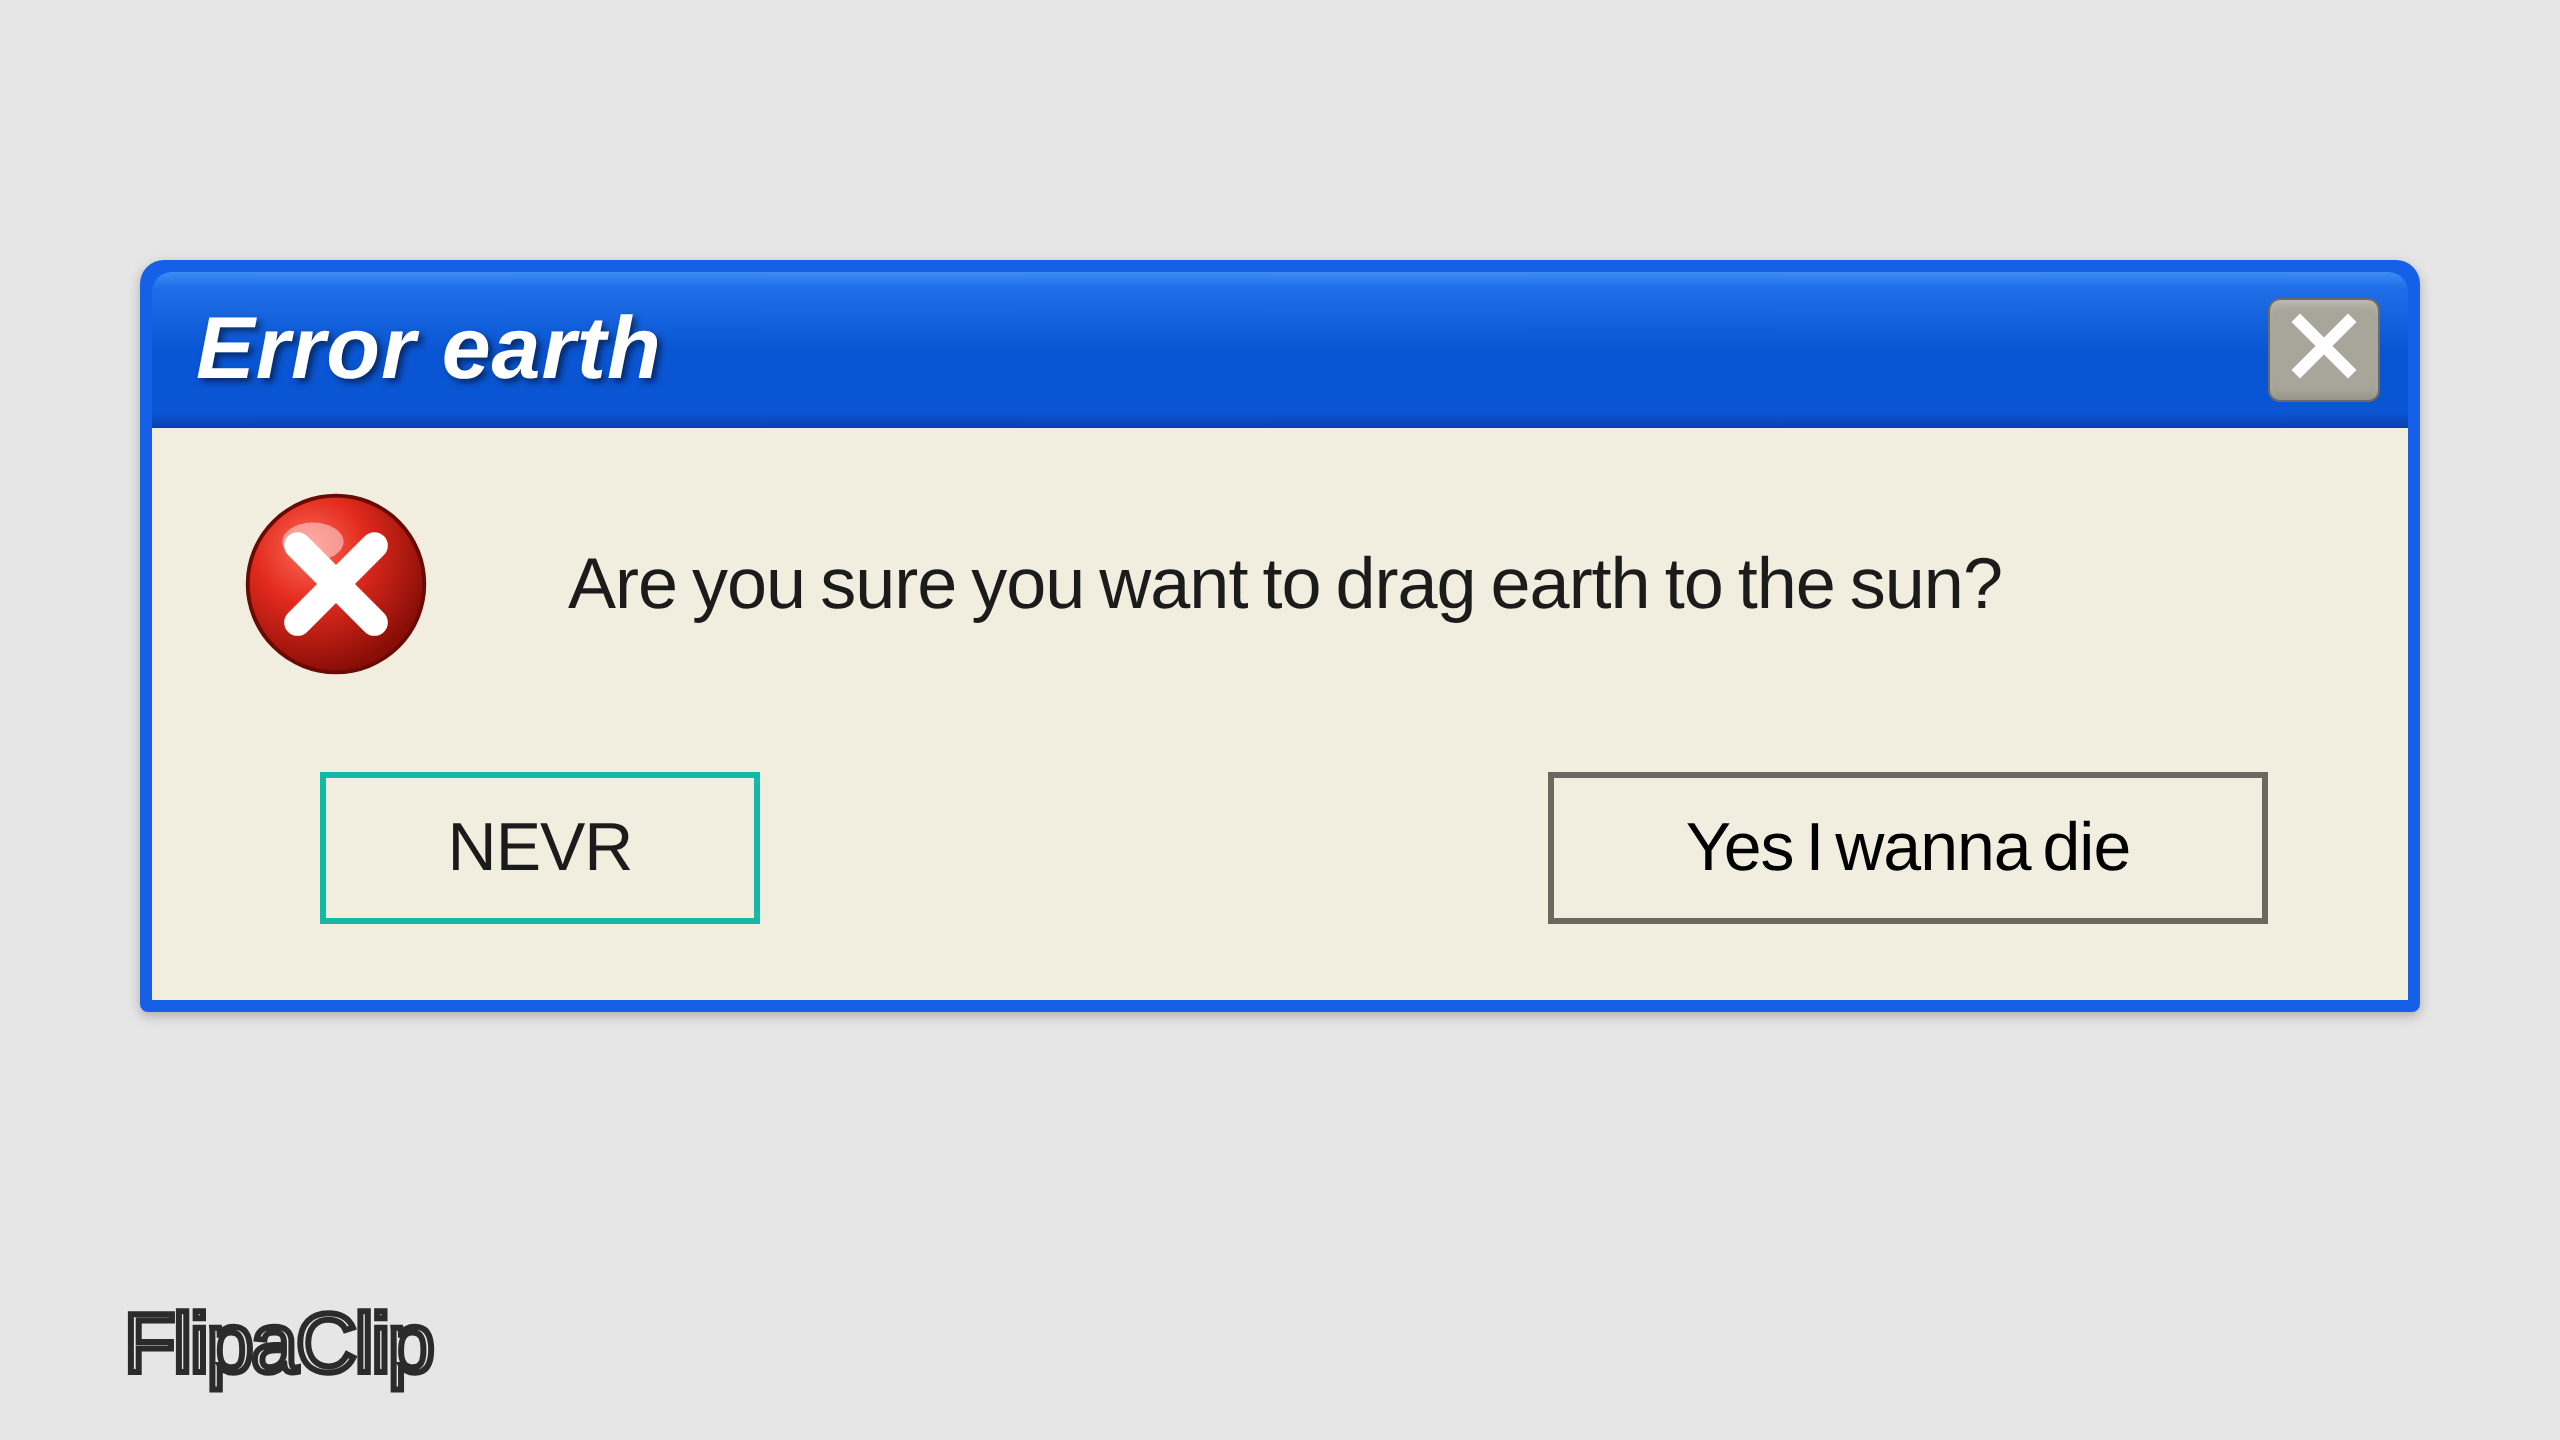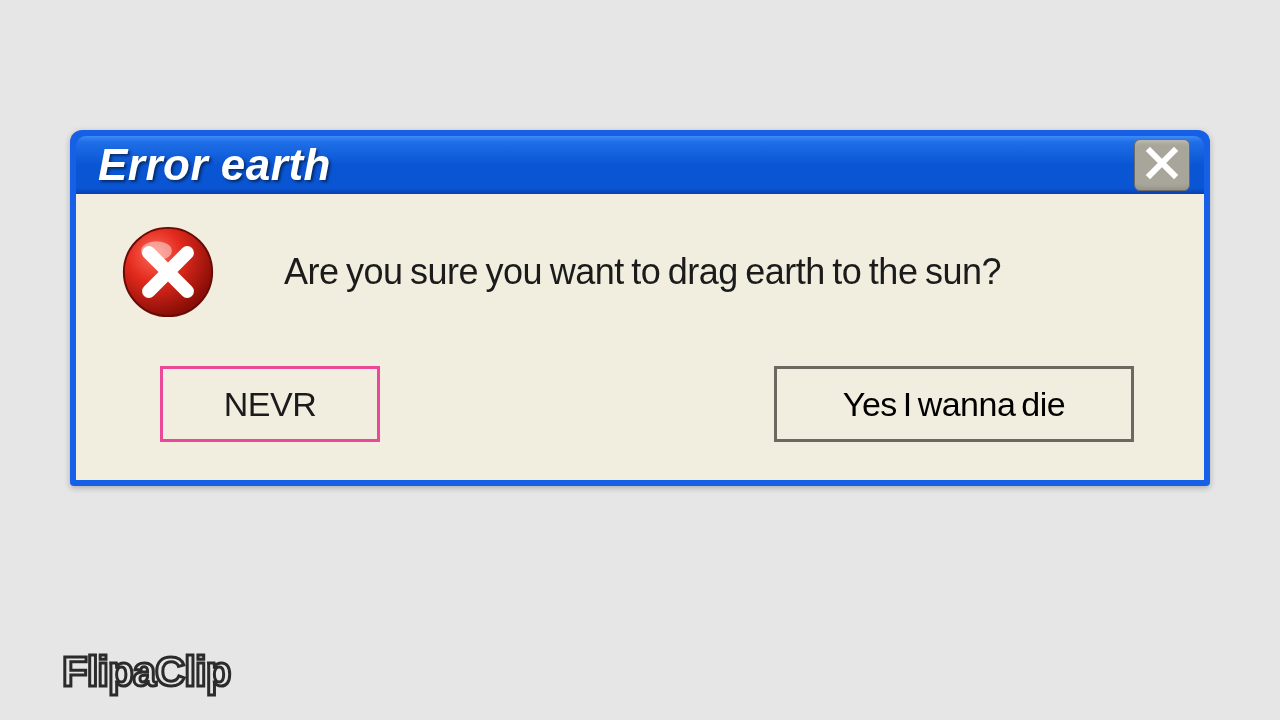--- a/index.html
+++ b/index.html
@@ -21,21 +21,21 @@
     border-radius: 12px 12px 4px 4px;
     padding: 6px;
     box-shadow: 0 2px 6px rgba(0,0,0,0.25);
   }
 
   
   .titlebar {
     display: flex;
     align-items: center;
     justify-content: space-between;
-    height: 58px;
+    height: 78px;
     padding: 0 14px 0 22px;
     background: linear-gradient(to bottom,
                 #3f8cf3 0%,
                 #1f6fe8 10%,
                 #0a55d3 50%,
                 #0a55d3 90%,
                 #083fae 100%);
     border-radius: 10px 10px 0 0;
   }
   .title-text {
@@ -99,40 +99,40 @@
     justify-content: space-between;
     gap: 40px;
     padding: 24px 40px 4px 54px;
   }
   .dlg-btn {
     flex: 0 0 auto;
     min-width: 220px;
     height: 76px;
     padding: 0 36px;
     background: #f2eedf;
-    border: 3px solid #ec4899;
+    border: 3px solid #14b8a6;
     font-size: 34px;
     color: #1b1b1b;
     display: inline-flex;
     align-items: center;
     justify-content: center;
     letter-spacing: -0.5px;
     word-spacing: -3px;
     cursor: pointer;
   }
   .dlg-btn.wide   { min-width: 360px; }
   .dlg-btn.faded  { color: #000000; border-color: #6b695f; }
 
   
   .watermark {
     position: absolute;
     left: 62px;
     bottom: 24px;
     font-size: 42px;
-    font-weight: 700;
+    font-weight: 400;
     letter-spacing: -1px;
     color: #e6e6e6;
     -webkit-text-stroke: 3px #2b2b2b;
     text-shadow: 0 0 1px #2b2b2b;
     font-family: Arial, sans-serif;
   }
 </style>
 </head>
 <body>
 

